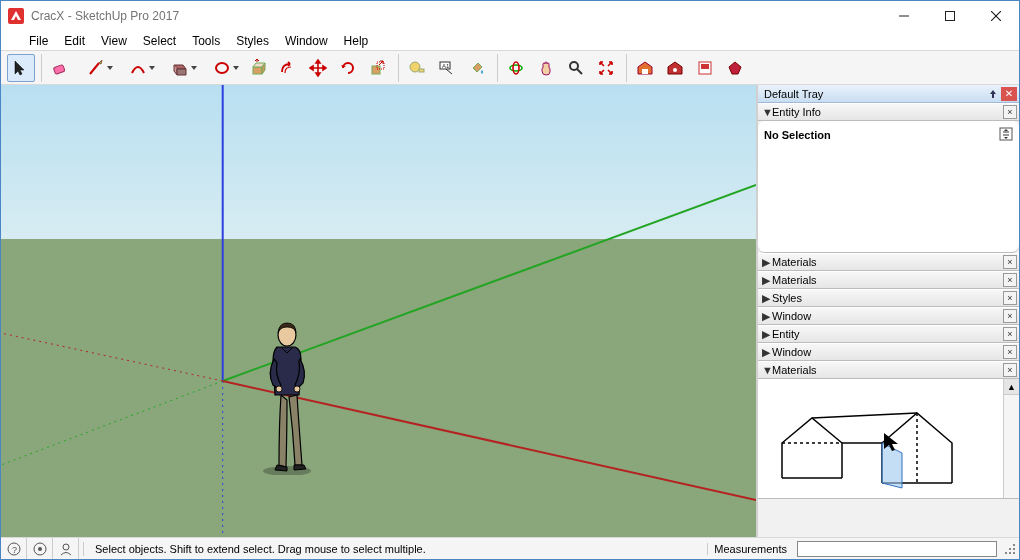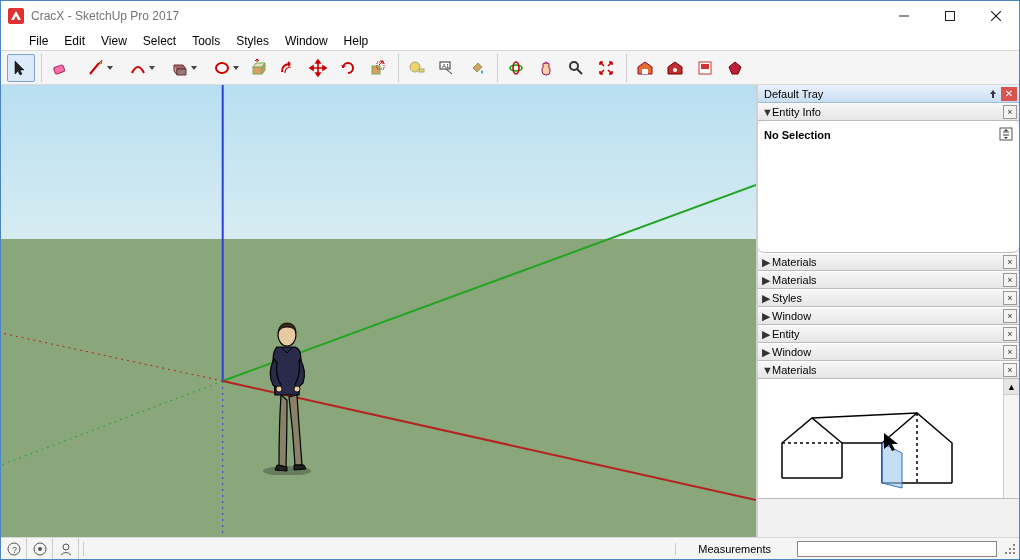--- a/index.html
+++ b/index.html
@@ -174,21 +174,21 @@
     font-size:11px;
   }
   .statusbar .sb-icon {
     width: 26px; height:100%;
     display:flex;align-items:center;justify-content:center;
     border-right:1px solid #ccc;
   }
   .statusbar .sb-sep { width:2px; height:14px; border-left:1px solid #ccc; margin:0 4px;}
   .statusbar .hint { padding:0 6px; }
   .statusbar .spacer { flex:1; }
-  .statusbar .meas-label { padding:0 22px; border-left:1px solid #ccc; }
+  .statusbar .meas-label { padding:0 6px; border-left:1px solid #ccc; }
   .statusbar .meas-box {
     width: 200px; height:16px;
     background:#fff; border:1px solid #888;
     margin: 0 4px;
   }
   .sizegrip {
     width:18px; height:18px;
     display:flex; align-items:flex-end; justify-content:flex-end;
     padding:2px;
   }
@@ -550,20 +550,21 @@
         <circle cx="7" cy="7" r="2" fill="#555"></circle>
       </svg>
   </div>
   <div class="sb-icon">
     <svg width="14" height="14">
         <circle cx="7" cy="5" r="3" fill="none" stroke="#555"></circle>
         <path d="M2 13 Q7 8 12 13" fill="none" stroke="#555"></path>
       </svg>
   </div>
   <span class="sb-sep"></span>
+  <span class="hint">Select objects. Shift to extend select. Drag mouse to select multiple.</span>
   <span class="spacer"></span>
   <span class="meas-label">Measurements</span>
   <div class="meas-box"></div>
   <div class="sizegrip">
     <svg width="12" height="12">
         <g fill="#888">
           <rect x="8" y="8" width="2" height="2"></rect>
           <rect x="4" y="8" width="2" height="2"></rect>
           <rect x="8" y="4" width="2" height="2"></rect>
           <rect x="0" y="8" width="2" height="2"></rect>

